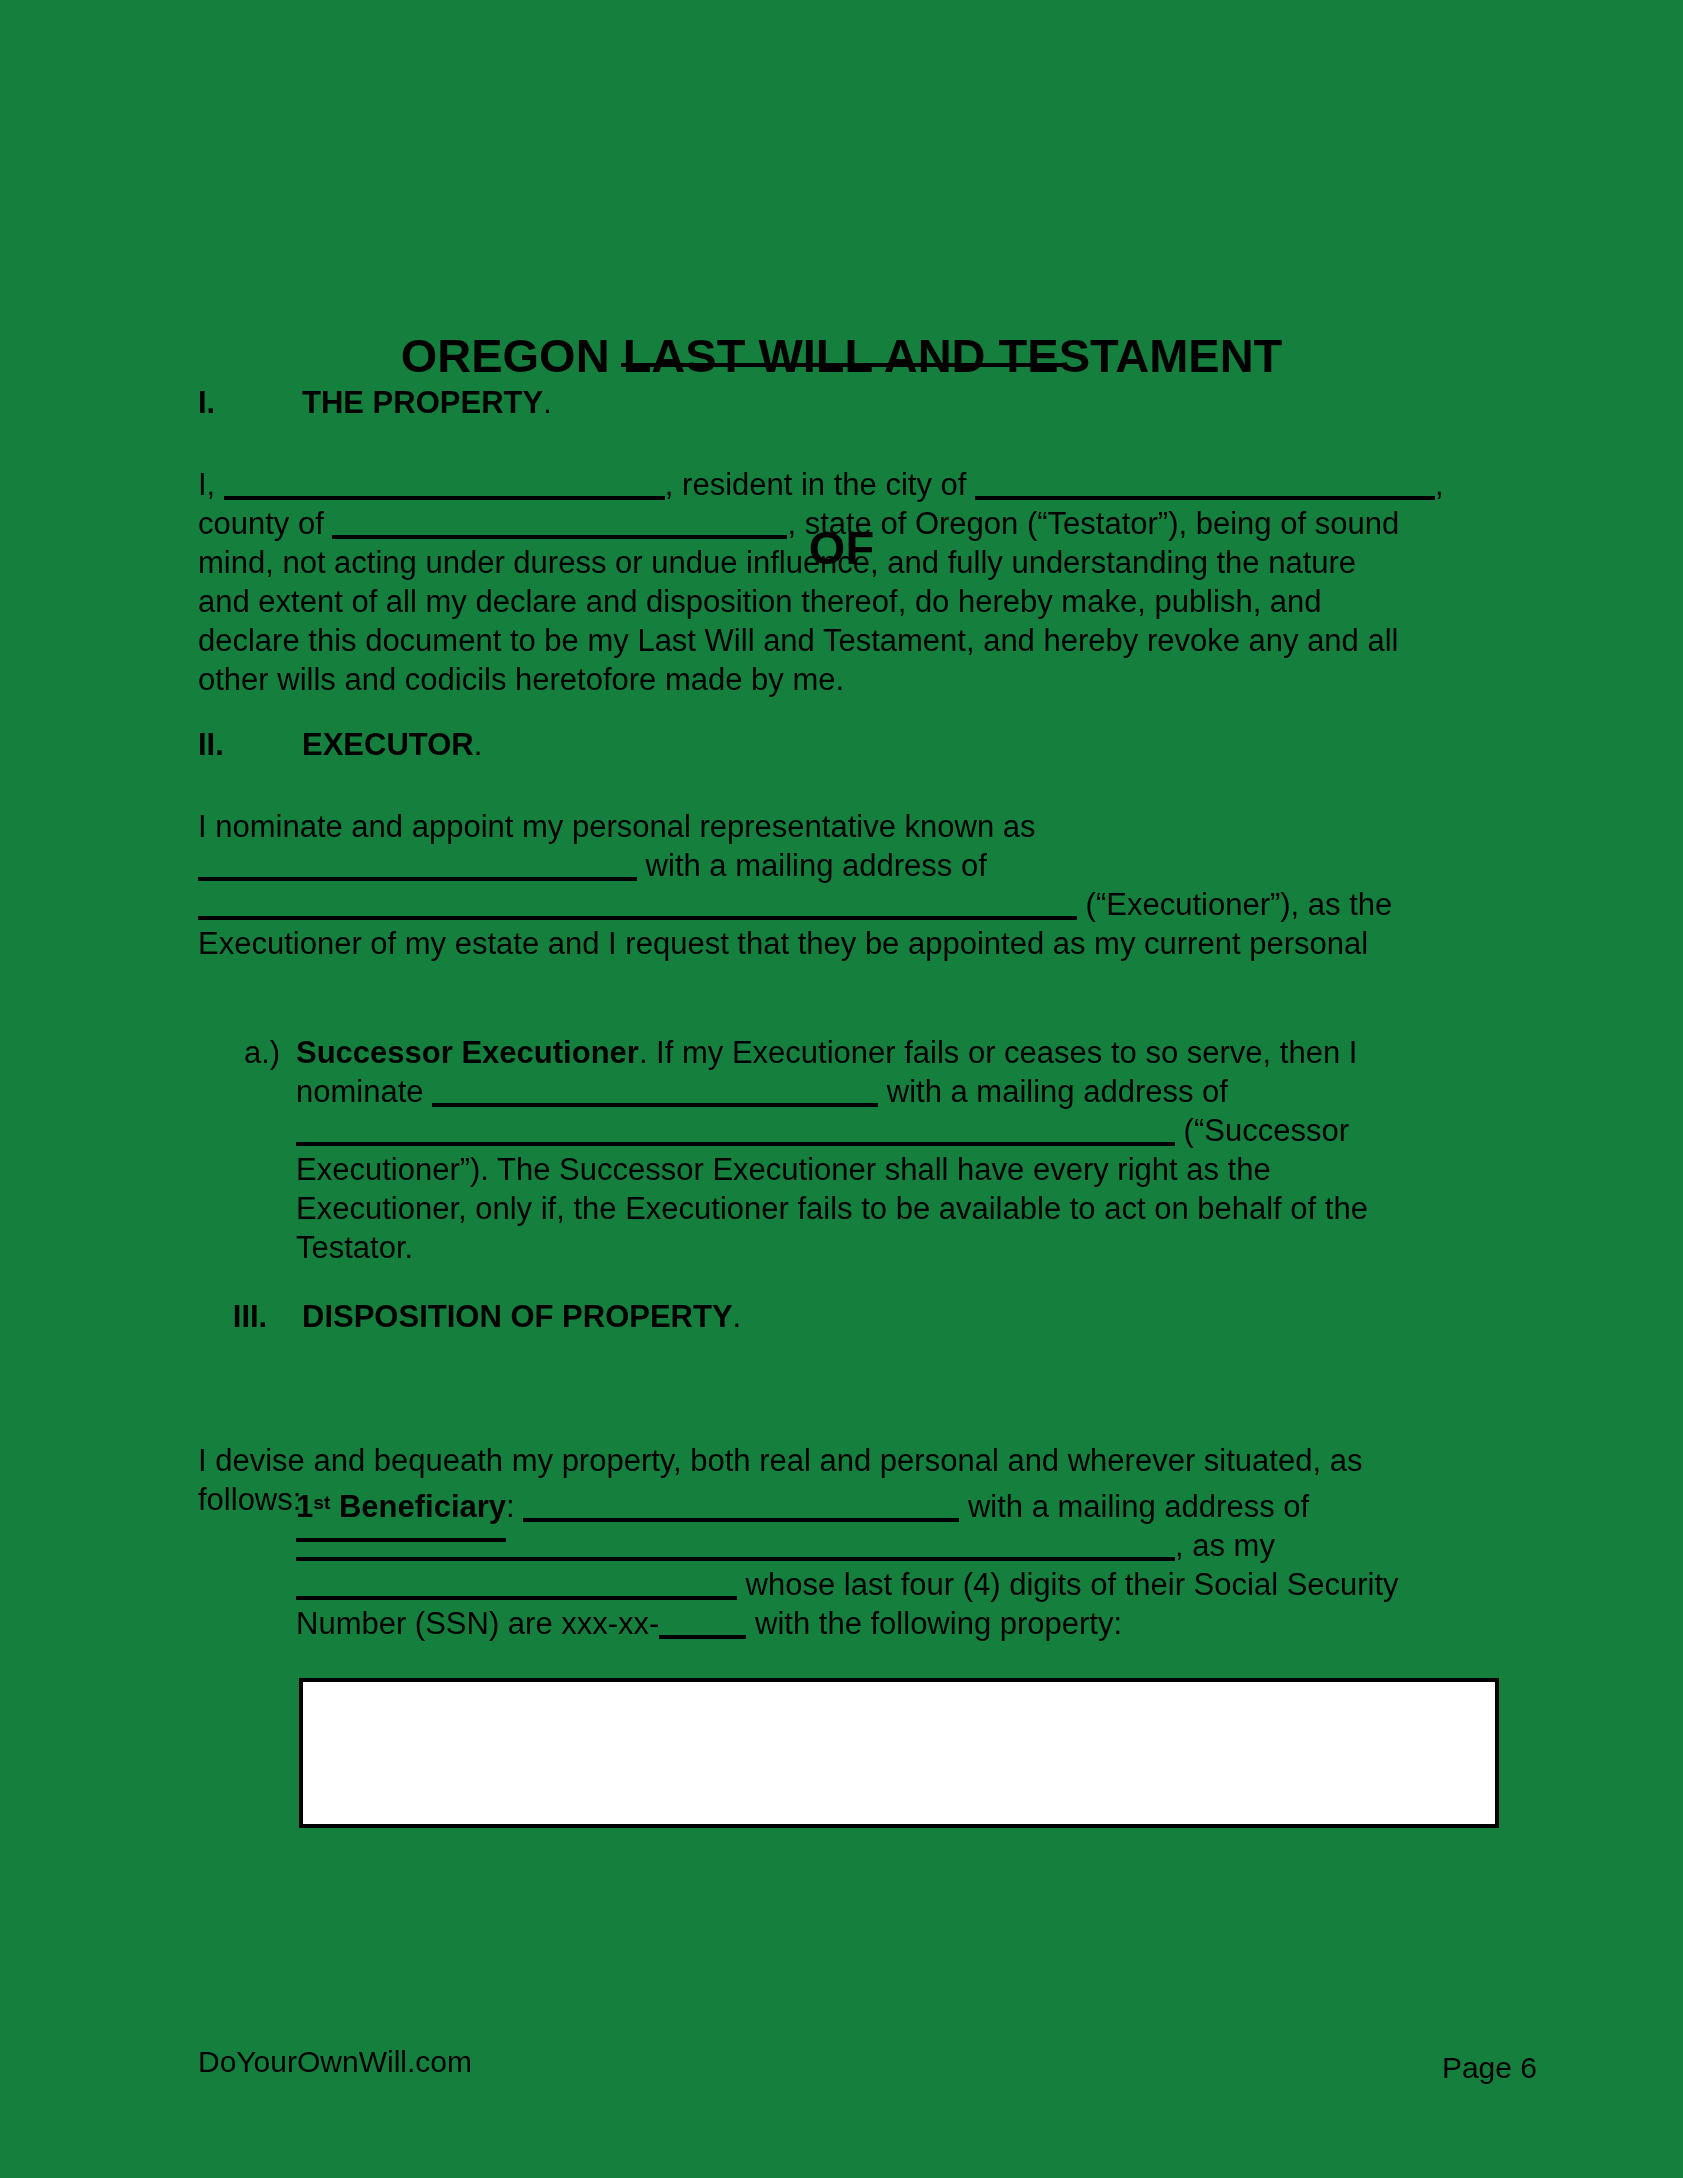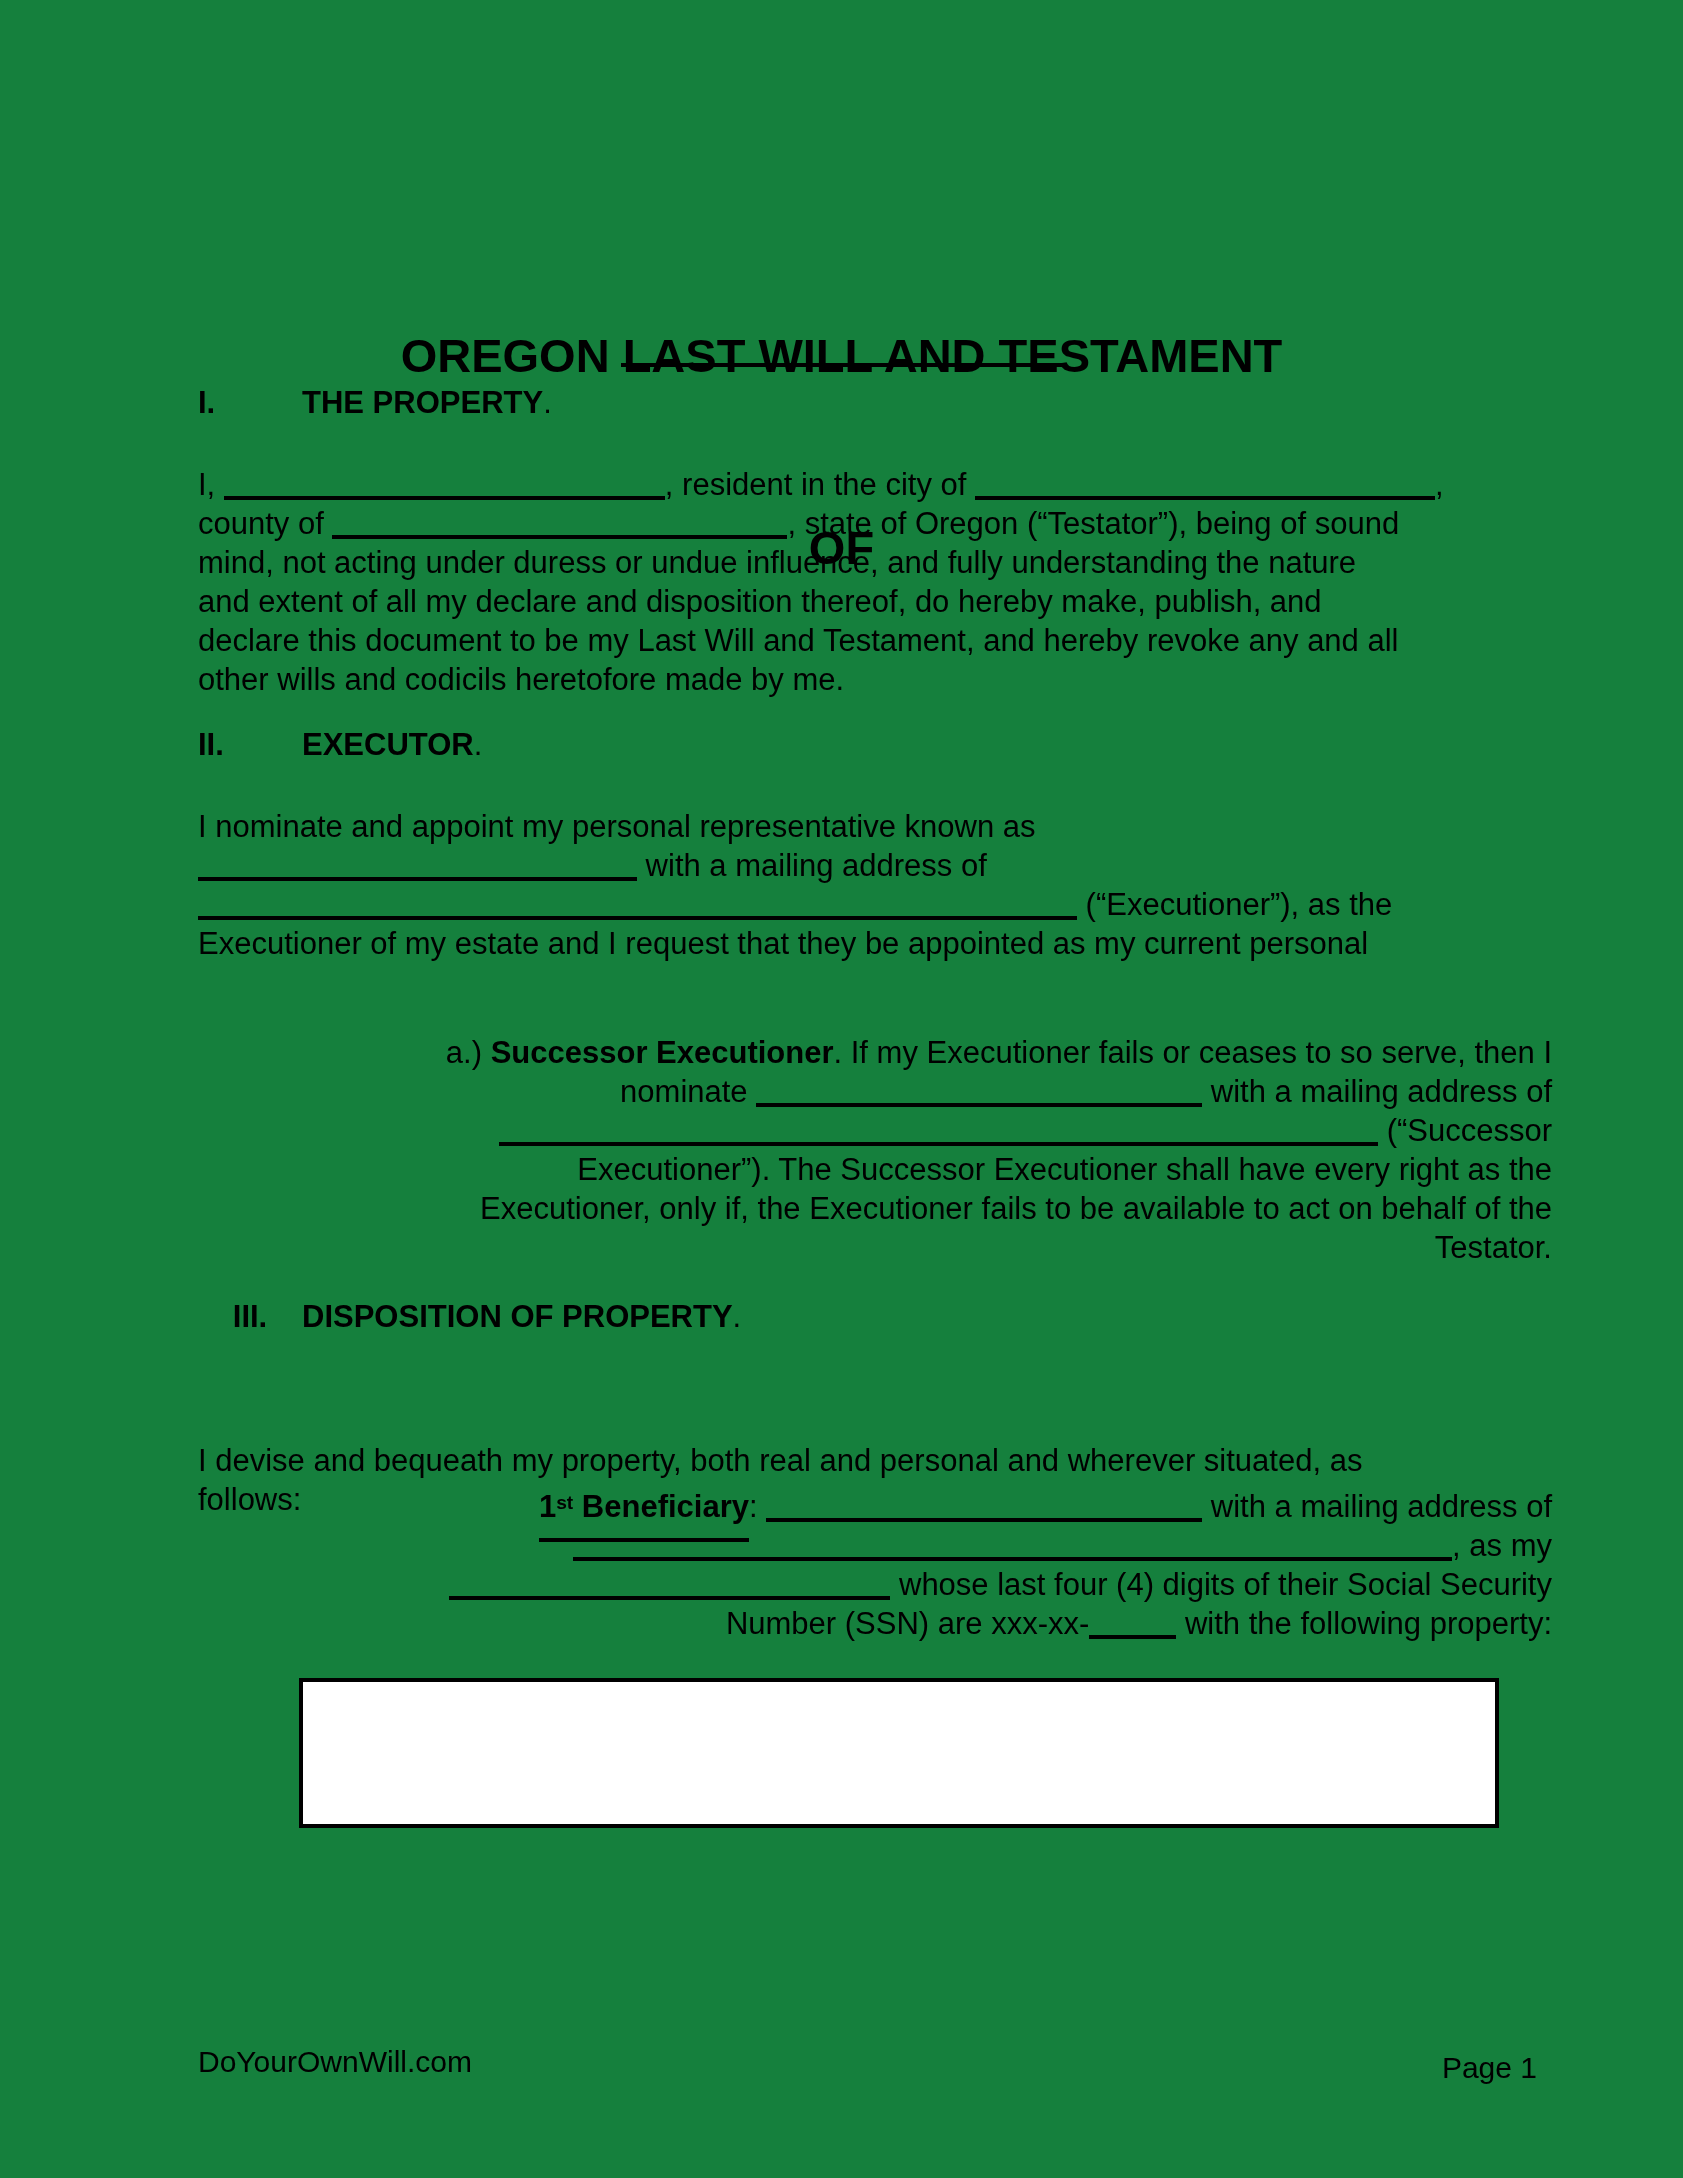--- a/index.html
+++ b/index.html
@@ -22,21 +22,21 @@
     white-space: pre;
   }
   .title-name-blank {
     top: 363px; left: 621px; width: 442px; height: 0;
     border-bottom: 4px solid #000;
   }
   .heading { left: 198px; font-weight: bold; white-space: pre; }
   .h-num { display: inline-block; width: 104px; }
   .h-dot { font-weight: normal; }
   .para { left: 198px; width: 1346px; }
-  .indented { left: 305px; width: 1247px; text-align: right; }
+  .indented { left: 296px; width: 1247px; }
   .ln { white-space: pre; height: 39px; }
   .bold { font-weight: bold; }
   .blank {
     display: inline-block; height: 0;
     border-bottom: 4px solid #000;
     vertical-align: -5px;
   }
   .marker { display: inline-block; width: 52px; margin-left: -52px; }
   .bu { font-weight: bold; border-bottom: 4px solid #000; padding-bottom: 14px; }
   sup { font-size: 0.62em; position: relative; top: -0.42em; vertical-align: baseline; }
@@ -106,16 +106,16 @@
   <div id="p-beneficiary" class="abs indented">
       <div class="ln"><span class="bu"><span>1</span><sup>st</sup><span> Beneficiary</span></span><span>: </span><span class="blank" style="width: 436px;"></span><span> with a mailing address of</span></div>
       <div class="ln"><span class="blank" style="width: 879px;"></span><span>, as my</span></div>
       <div class="ln"><span class="blank" style="width: 441px;"></span><span> whose last four (4) digits of their Social Security</span></div>
       <div class="ln"><span>Number (SSN) are xxx-xx-</span><span class="blank" style="width: 87px;"></span><span> with the following property:</span></div>
     </div>
 
   <div class="abs property-box"></div>
 
   <div class="abs footer-site">DoYourOwnWill.com</div>
-  <div class="abs footer-page">Page 1</div>
+  <div class="abs footer-page">Page 6</div>
 
 </div>
 
 
 </body></html>

